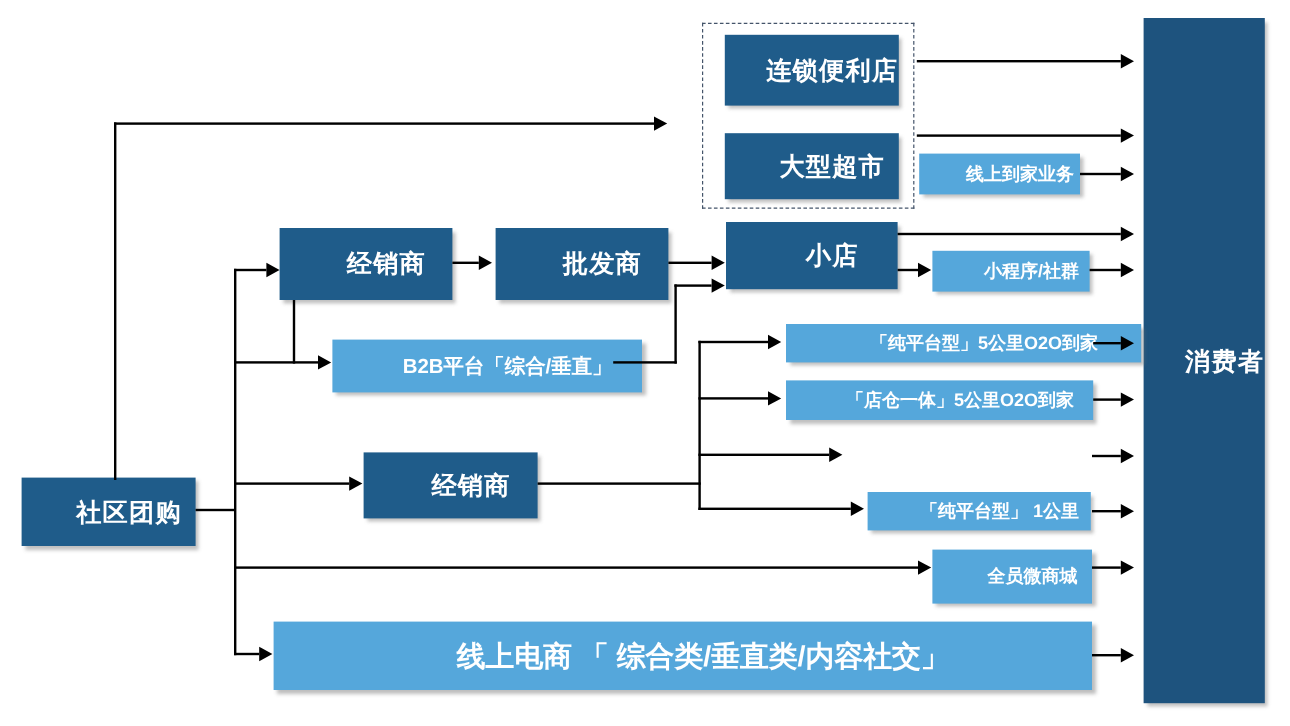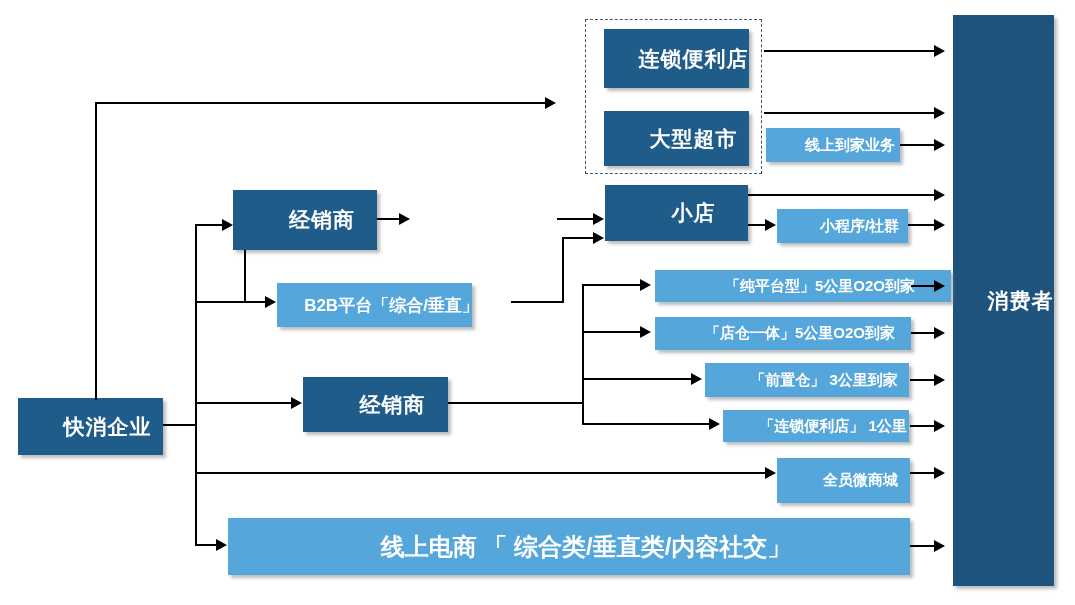--- a/index.html
+++ b/index.html
@@ -40,48 +40,48 @@
     border-left:11px solid #000000;
   }
 </style>
 </head>
 <body>
 
 <div id="canvas">
 
   <div class="dashed-group" style="left:585px;top:19px;width:177px;height:155px;"></div>
 
-  <div class="node dark f21" style="left:18px;top:398px;width:145px;height:57px;">快消企业</div>
+  <div class="node dark f21" style="left:18px;top:398px;width:145px;height:57px;">社区团购</div>
 
   <div class="node dark f21" style="left:233px;top:190px;width:144px;height:60px;">经销商</div>
 
+  <div class="node dark f21" style="left:413px;top:190px;width:144px;height:60px;">批发商</div>
 
   <div class="node dark f21" style="left:604px;top:29px;width:145px;height:59px;">连锁便利店</div>
 
   <div class="node dark f21" style="left:605px;top:185px;width:143px;height:56px;">小店</div>
 
   <div class="node dark f21" style="left:604px;top:111px;width:145px;height:55px;">大型超市</div>
 
   <div class="node dark f21" style="left:303px;top:377px;width:145px;height:55px;">经销商</div>
 
   <div class="node consumer f21" style="left:953px;top:15px;width:101px;height:571px;">消费者</div>
 
-  <div class="node light f17" style="left:277px;top:283px;width:195px;height:44px;">B2B平台「综合/垂直」</div>
+  <div class="node light f17" style="left:277px;top:283px;width:258px;height:44px;">B2B平台「综合/垂直」</div>
 
   <div class="node light f15" style="left:766px;top:128px;width:134px;height:34px;">线上到家业务</div>
 
   <div class="node light f15" style="left:777px;top:209px;width:131px;height:34px;">小程序/社群</div>
 
   <div class="node light f15" style="left:655px;top:270px;width:296px;height:32px;">「纯平台型」5公里O2O到家</div>
 
   <div class="node light f15" style="left:655px;top:317px;width:256px;height:33px;">「店仓一体」5公里O2O到家</div>
 
-  <div class="node light f15" style="left:705px;top:363px;width:204px;height:34px;">「前置仓」 3公里到家</div>
 
-  <div class="node light f15" style="left:723px;top:410px;width:186px;height:32px;">「连锁便利店」 1公里</div>
+  <div class="node light f15" style="left:723px;top:410px;width:186px;height:32px;">「纯平台型」 1公里</div>
 
   <div class="node light f15" style="left:777px;top:458px;width:133px;height:45px;">全员微商城</div>
 
   <div class="node light f18" style="left:228px;top:518px;width:682px;height:57px;">线上电商 「 综合类/垂直类/内容社交」</div>
 
   <div id="edges">
       <div class="ln" style="left: 95px; top: 102px; width: 450px; height: 2px;"></div>
       <div class="ln" style="left: 95px; top: 102px; width: 2px; height: 298px;"></div>
       <div class="ln" style="left: 163px; top: 424px; width: 32px; height: 2px;"></div>
       <div class="ln" style="left: 195px; top: 224px; width: 2px; height: 322px;"></div>

